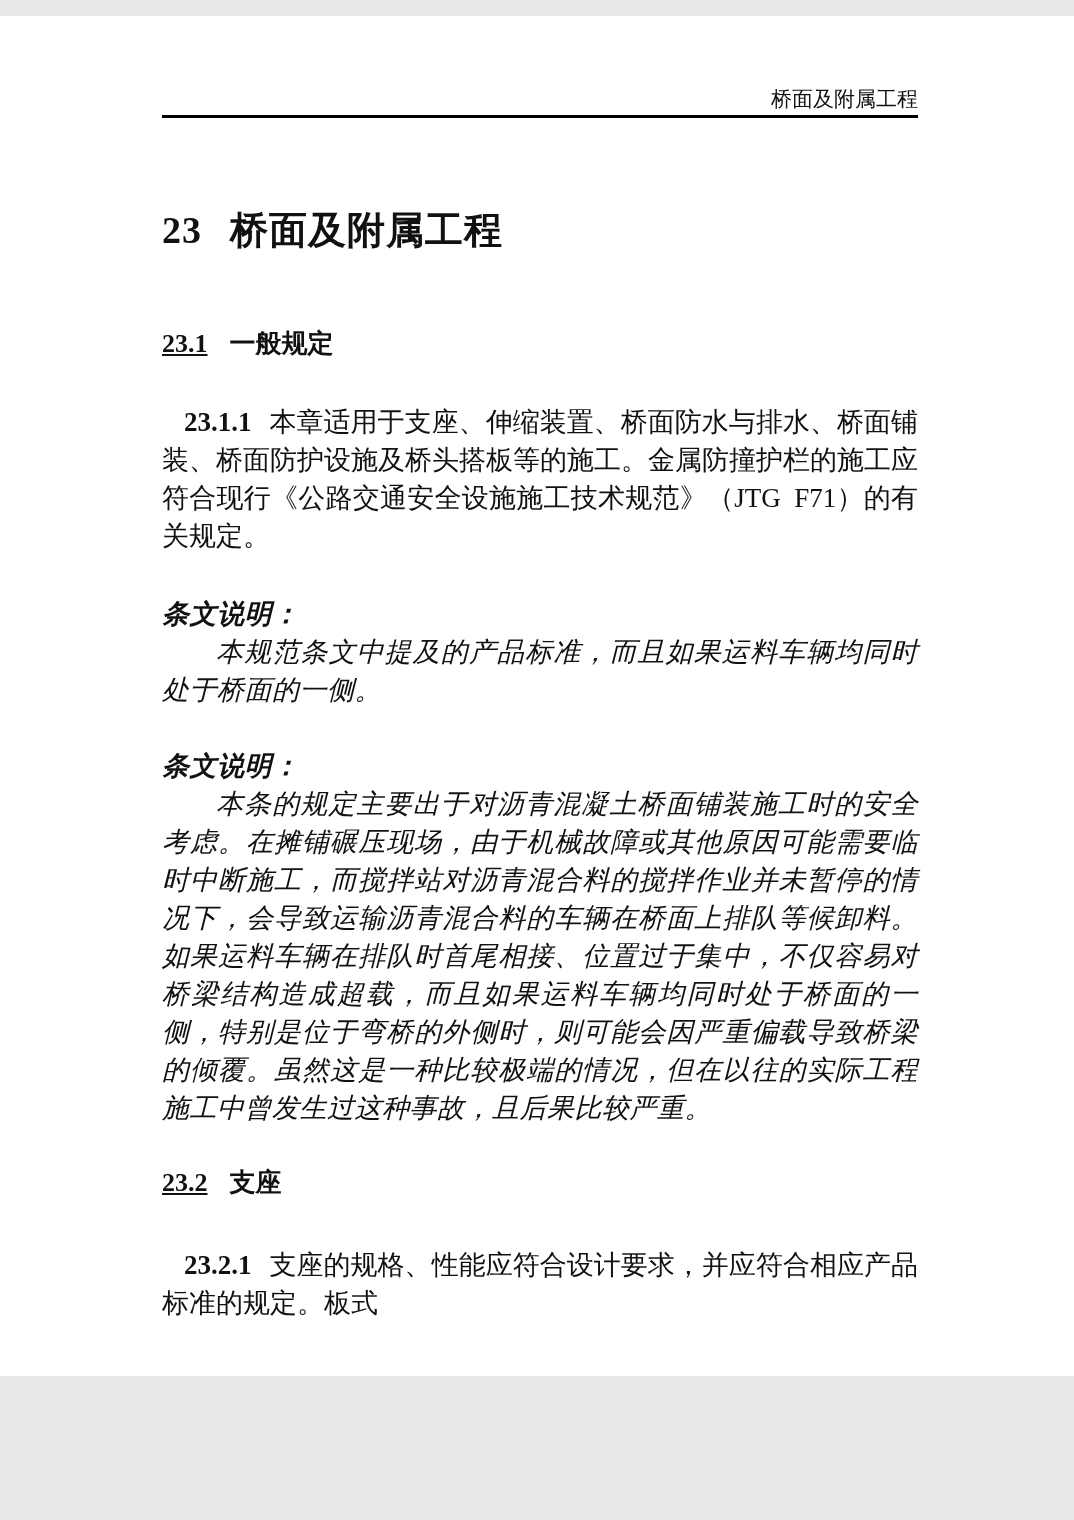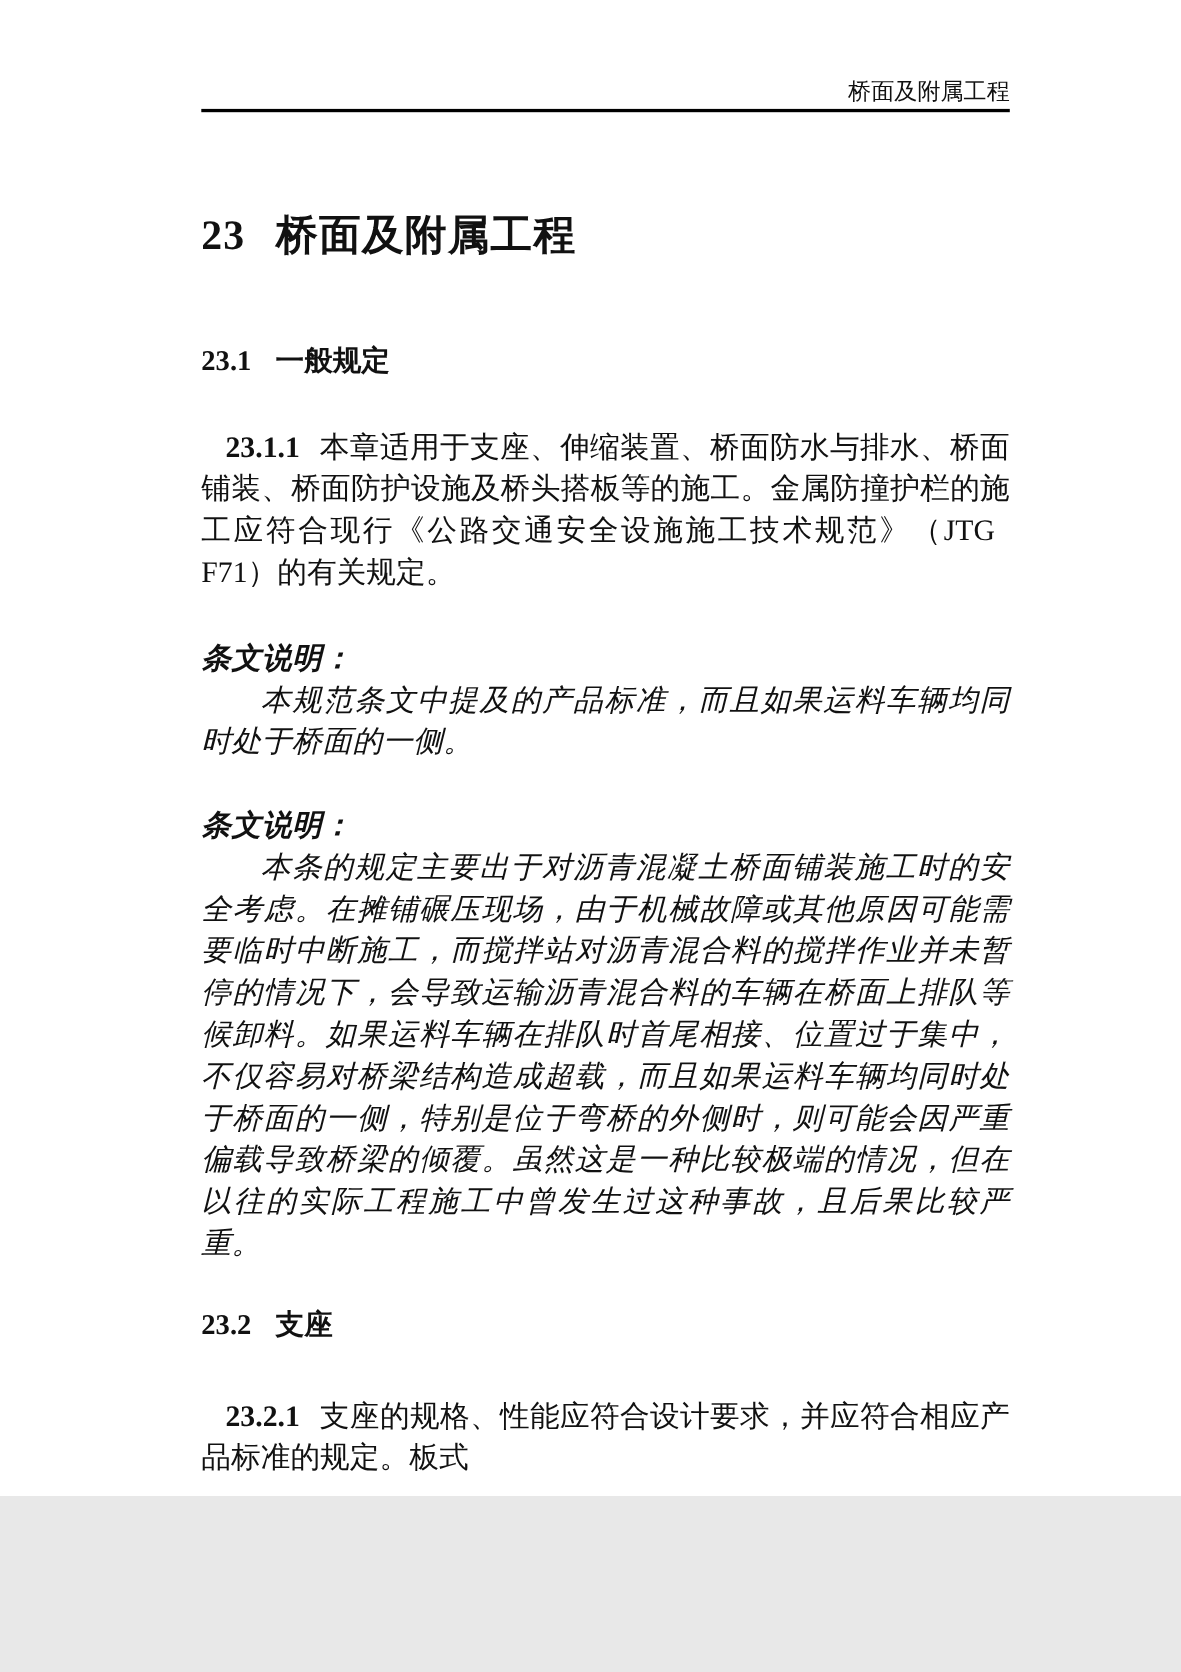--- a/index.html
+++ b/index.html
@@ -2,25 +2,24 @@
 <html><head>
 <meta charset="utf-8">
 <style>
   * { margin: 0; padding: 0; box-sizing: border-box; }
   html, body { background: #e8e8e8; }
   .page {
     width: 1074px;
     height: 1360px;
     background: #ffffff;
     position: relative;
-    margin: 0 auto;
+    margin: 16px auto;
     color: #111111;
     font-family: "Liberation Serif", "DejaVu Serif", serif;
     overflow: hidden;
-    padding-left: 21px;
   }
   .content { padding: 0 156px 0 162px; }
 
   
   .page-header {
     padding-top: 70px;
     padding-bottom: 3px;
     border-bottom: 3px solid #000;
     text-align: right;
     font-size: 21px;
@@ -36,21 +35,21 @@
     letter-spacing: 1px;
   }
   .chapter-num { margin-right: 28px; }
 
   
   .section-heading {
     font-size: 26px;
     line-height: 34px;
     font-weight: bold;
   }
-  .sec-num { margin-right: 22px; }
+  .sec-num { margin-right: 22px; text-decoration: underline; }
   .sec-title { font-family: "Liberation Sans", "DejaVu Sans", sans-serif; }
   #sec-23-1 { margin-top: 72px; }
   #sec-23-2 { margin-top: 38px; }
 
   
   .clause {
     font-size: 27px;
     line-height: 38px;
     text-align: justify;
     text-indent: 22px;

